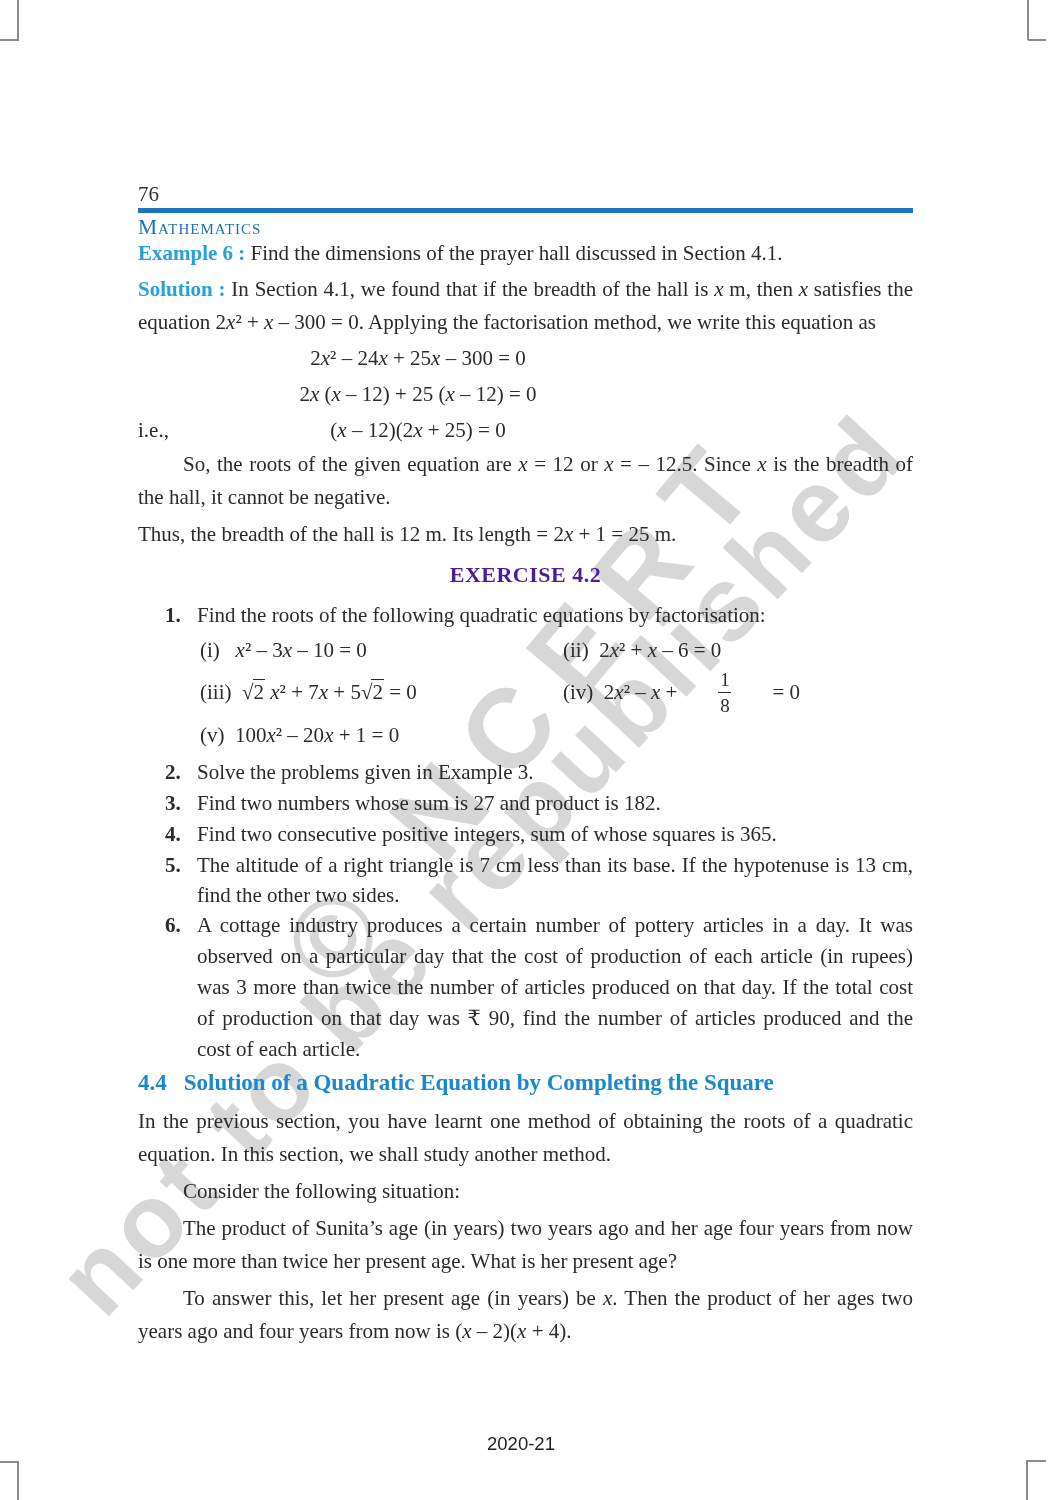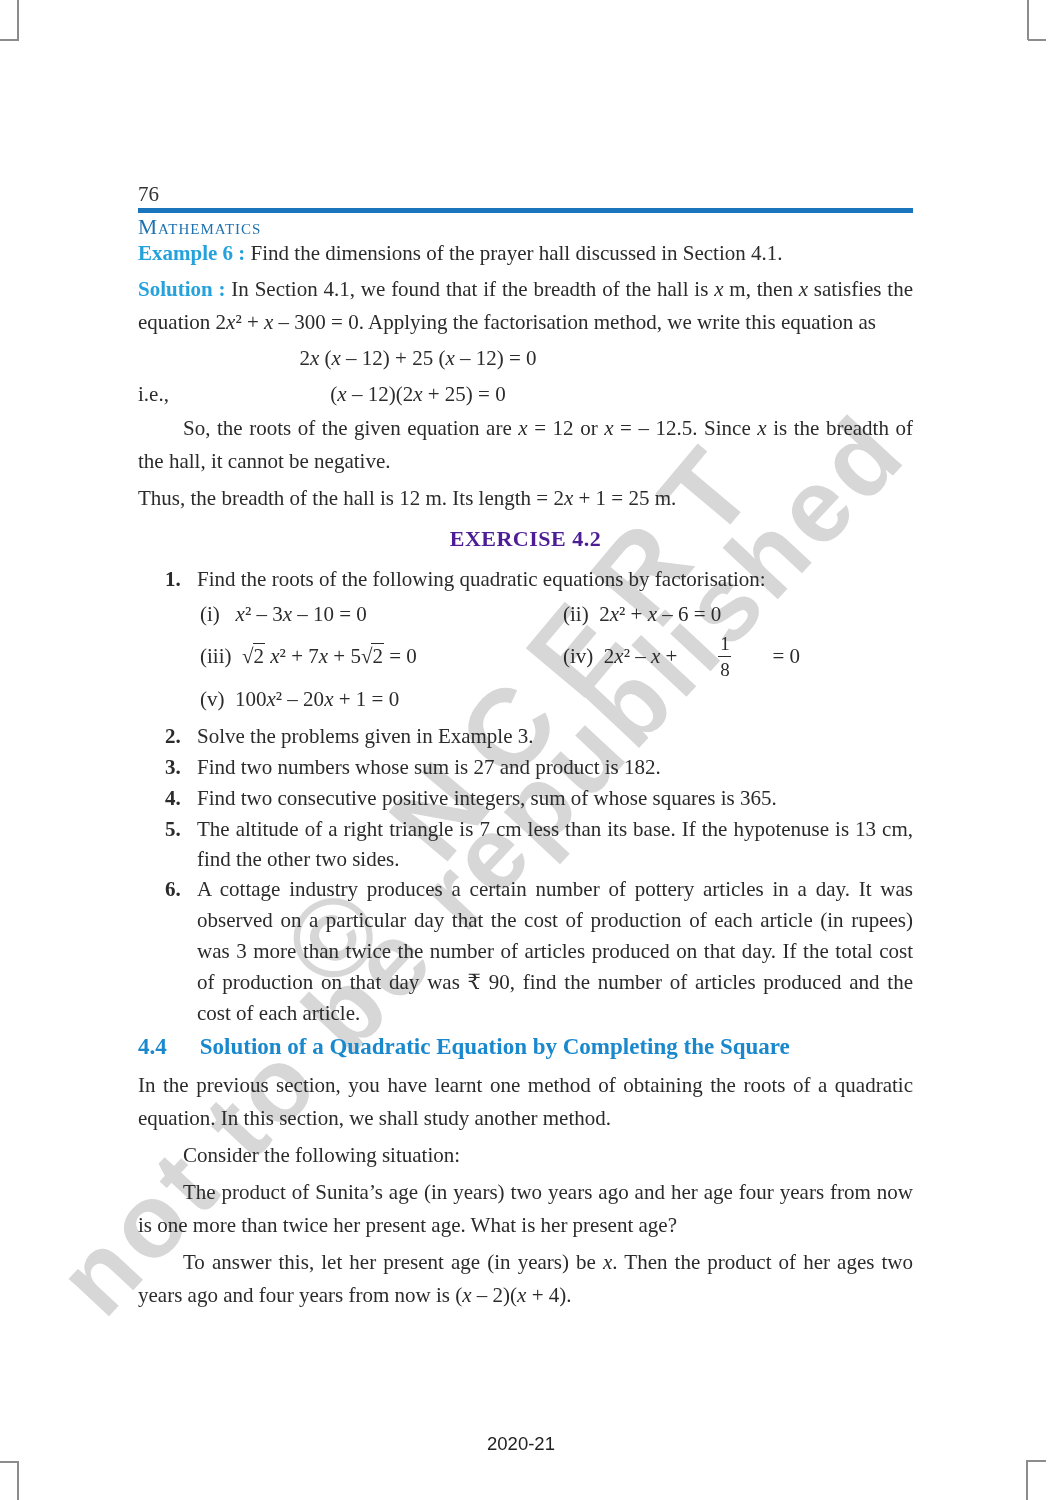--- a/index.html
+++ b/index.html
@@ -58,21 +58,21 @@
   .ivline { display:inline-flex; align-items:center;gap:34px; }
   .ivline .pre  { margin-right:7px; }
   .ivline .post { margin-left:7px; }
   .frac { display:inline-flex; flex-direction:column; align-items:center;
           line-height:1; font-size:19px; }
   .frac .fbar { align-self:stretch; height:1.6px; background:#2b2b2b; margin:3px 0; min-width:13px; }
 
   .rad { border-top:1.6px solid #2b2b2b; padding:0 1px; margin-left:-1px; }
 
   .sec-title { font-weight:700; font-size:23px; color:#1988cd; line-height:32px; margin-top:2px; }
-  .sec-num { margin-right:33px; }
+  .sec-num { margin-right:17px; }
 
   .mt4  { margin-top:4px; }
   .mt6  { margin-top:6px; }
 
   .footer { position:absolute; left:0; right:8px; top:1433px; text-align:center; z-index:1;
             font-family:"Liberation Sans","DejaVu Sans",sans-serif; font-size:18.5px; color:#222; }
 </style>
 </head>
 <body>
 
@@ -96,20 +96,21 @@
       <span class="pageno">76</span>
       <span class="subject">Mathematics</span>
     </div>
     <div class="rule"></div>
 
     <p class="para mt-example"><span class="lbl">Example 6 :</span> Find the dimensions of the prayer hall discussed in Section 4.1.</p>
 
     <p class="para mt-solution"><span class="lbl">Solution :</span> In Section 4.1, we found that if the breadth of the hall is <i>x</i> m, then <i>x</i> satisfies the equation 2<i>x</i>² + <i>x</i> – 300 = 0. Applying the factorisation method, we write this equation as</p>
 
     <div class="eqblock">
+      <div class="eqrow">2<i>x</i>² – 24<i>x</i> + 25<i>x</i> – 300 = 0</div>
       <div class="eqrow">2<i>x</i> (<i>x</i> – 12) + 25 (<i>x</i> – 12) = 0</div>
       <div class="eqrow">
         <span class="ie">i.e.,</span>
         <span>(<i>x</i> – 12)(2<i>x</i> + 25) = 0</span>
       </div>
     </div>
 
     <p class="para ind">So, the roots of the given equation are <i>x</i> = 12 or <i>x</i> = – 12.5. Since <i>x</i> is the breadth of the hall, it cannot be negative.</p>
     <p class="para mt4">Thus, the breadth of the hall is 12 m. Its length = 2<i>x</i> + 1 = 25 m.</p>
 

